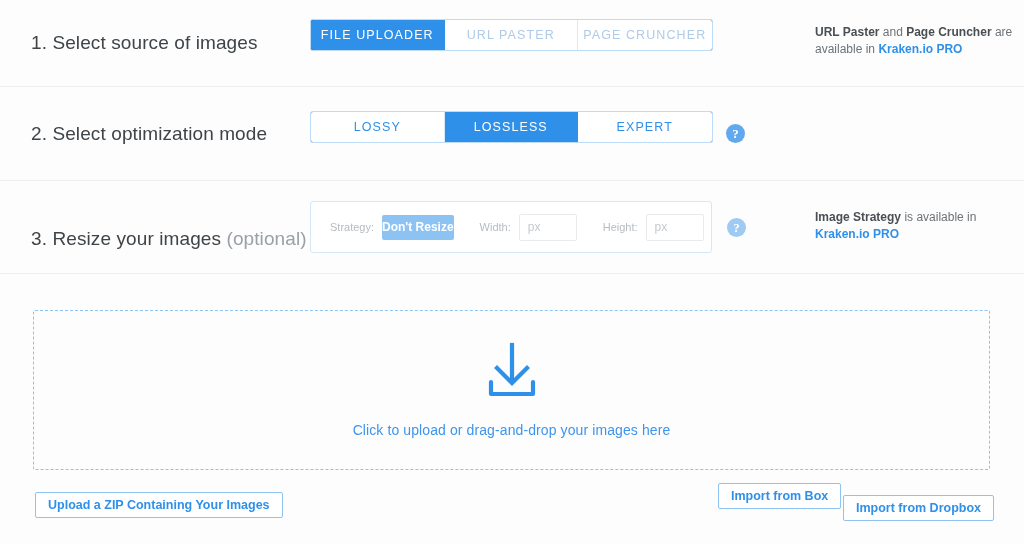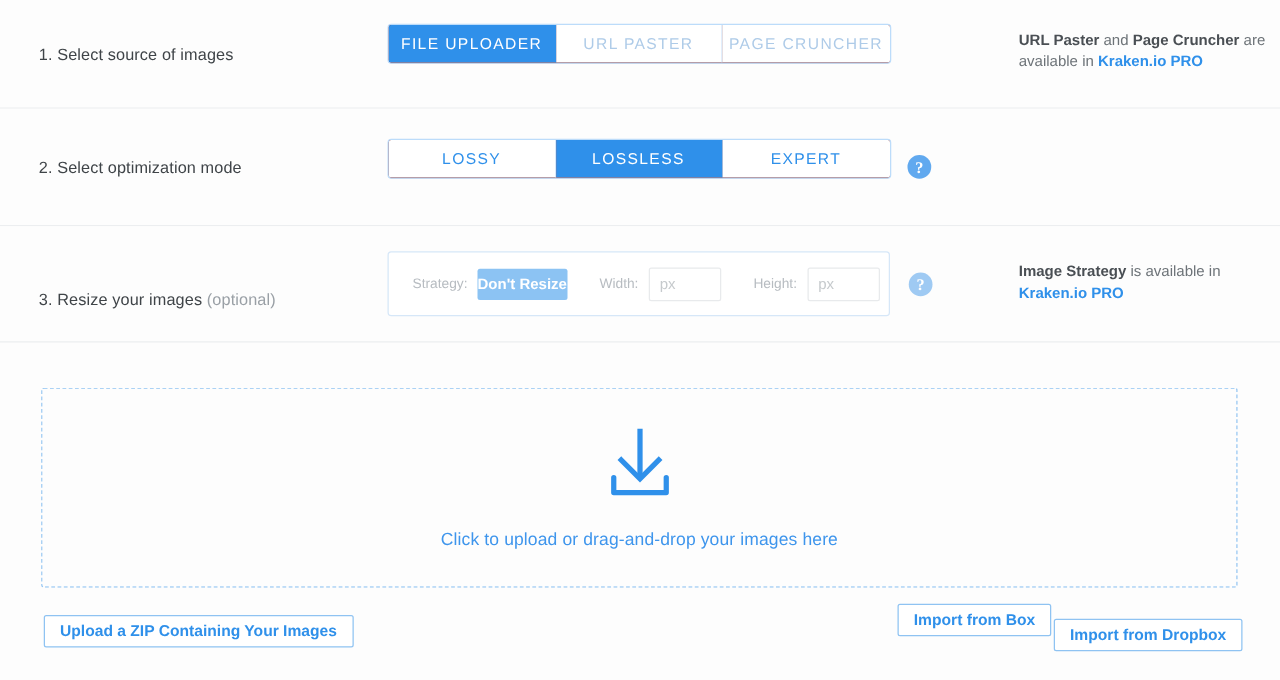--- a/index.html
+++ b/index.html
@@ -26,21 +26,21 @@
     border-bottom: 1px solid #eceef0;
     background: #fdfdfd;
   }
   .step-row.row1 { height: 87px; }
   .step-row.row2 { height: 94px; }
   .step-row.row3 { height: 93px; }
 
   .step-label {
     position: absolute;
     left: 31px;
-    font-size: 13px;
+    font-size: 19px;
     color: #3f4448;
     letter-spacing: .1px;
     white-space: nowrap;
   }
   .step-label .optional {
     color: #9aa0a6;
   }
   .step-row.row3 .step-label { color: #3f4448; margin-top: 24px; }
 
   

